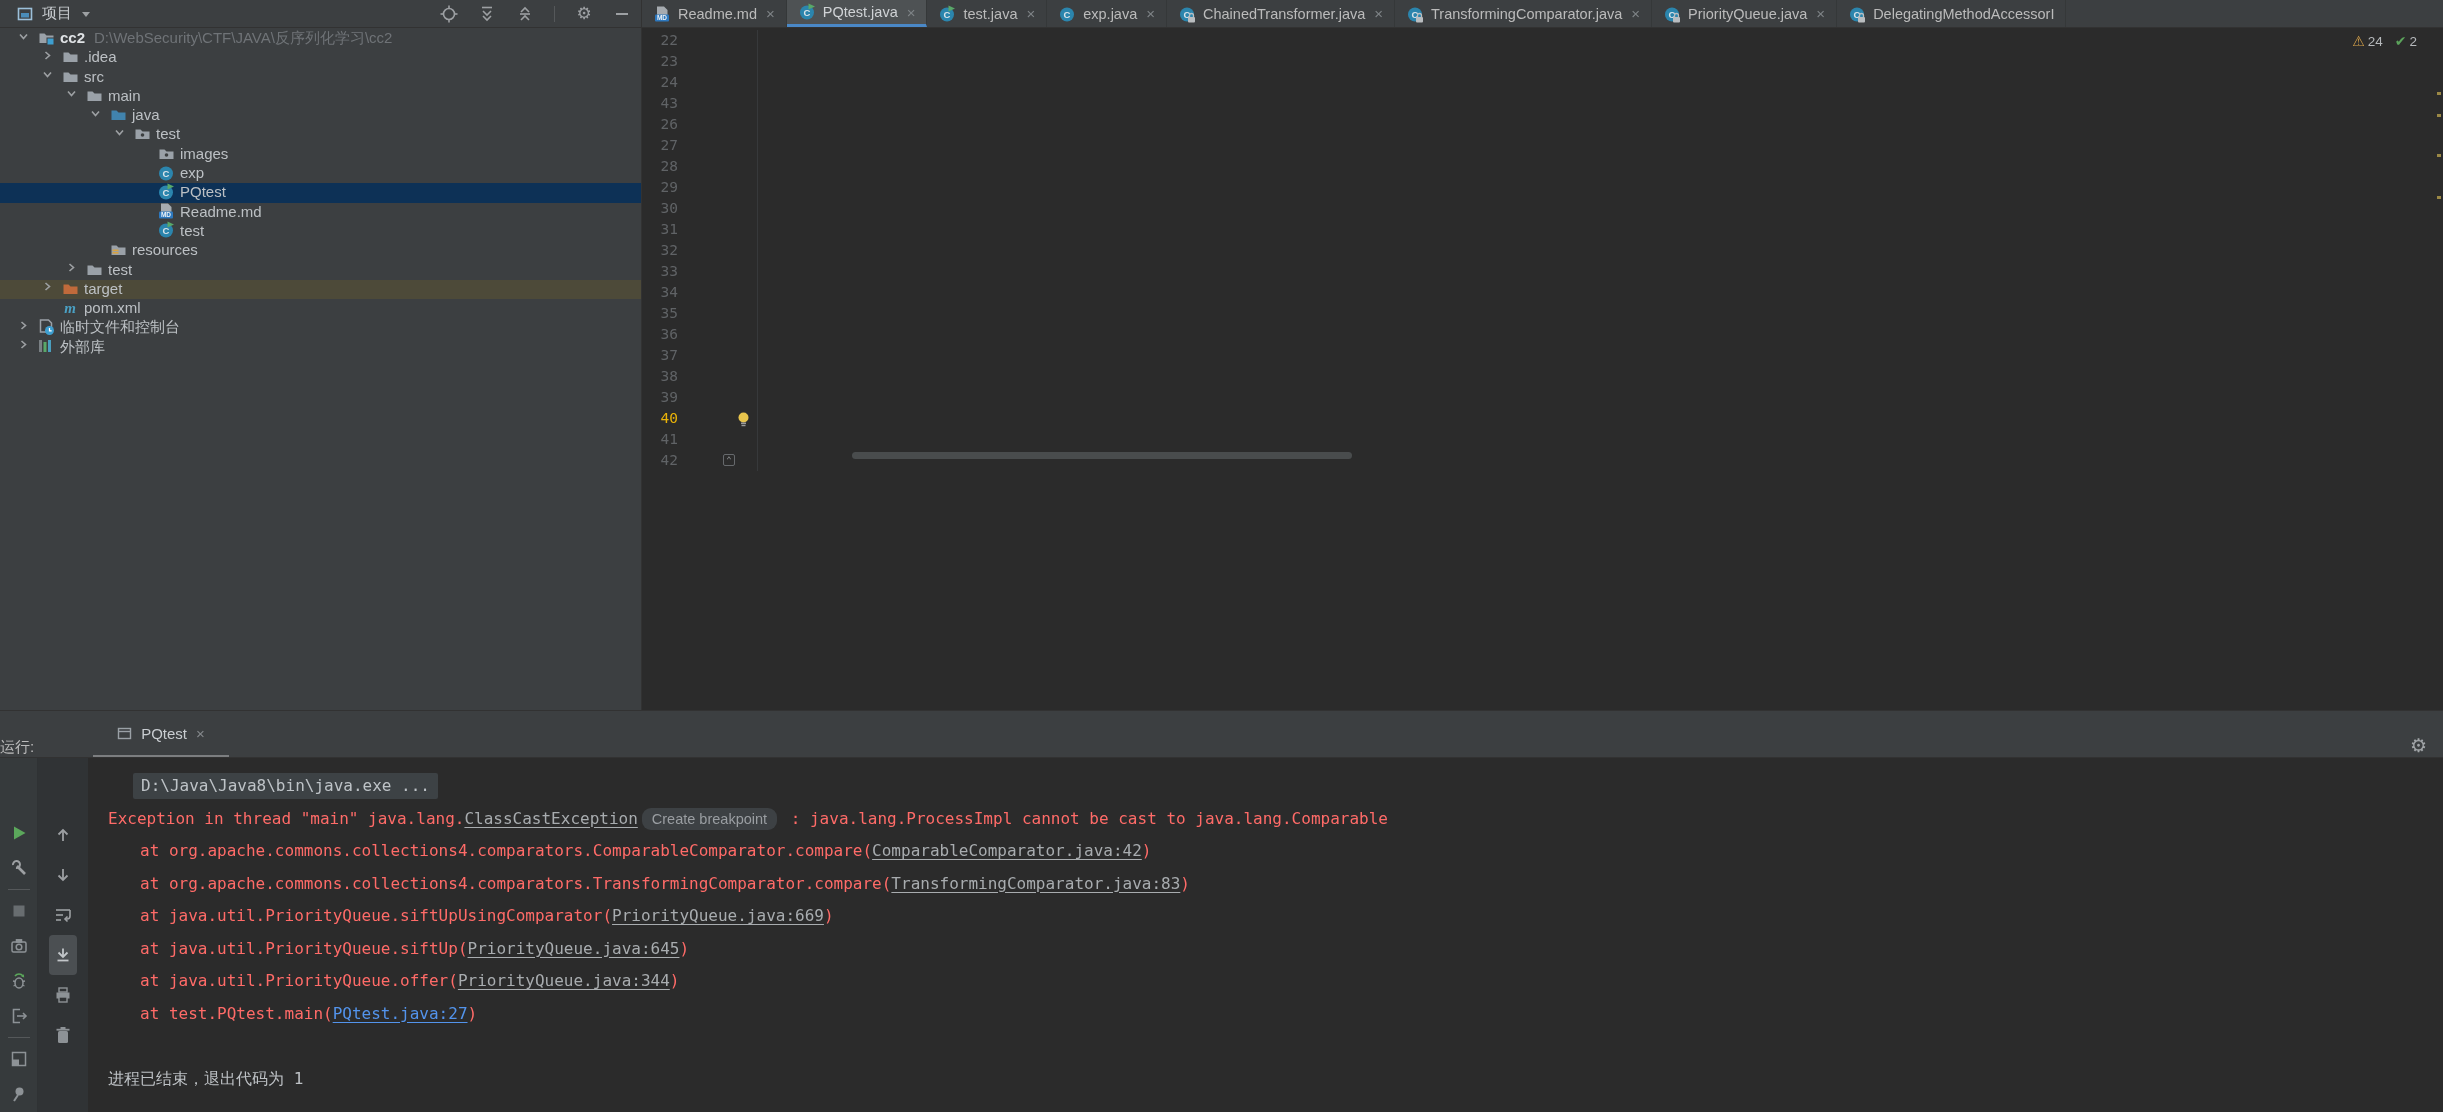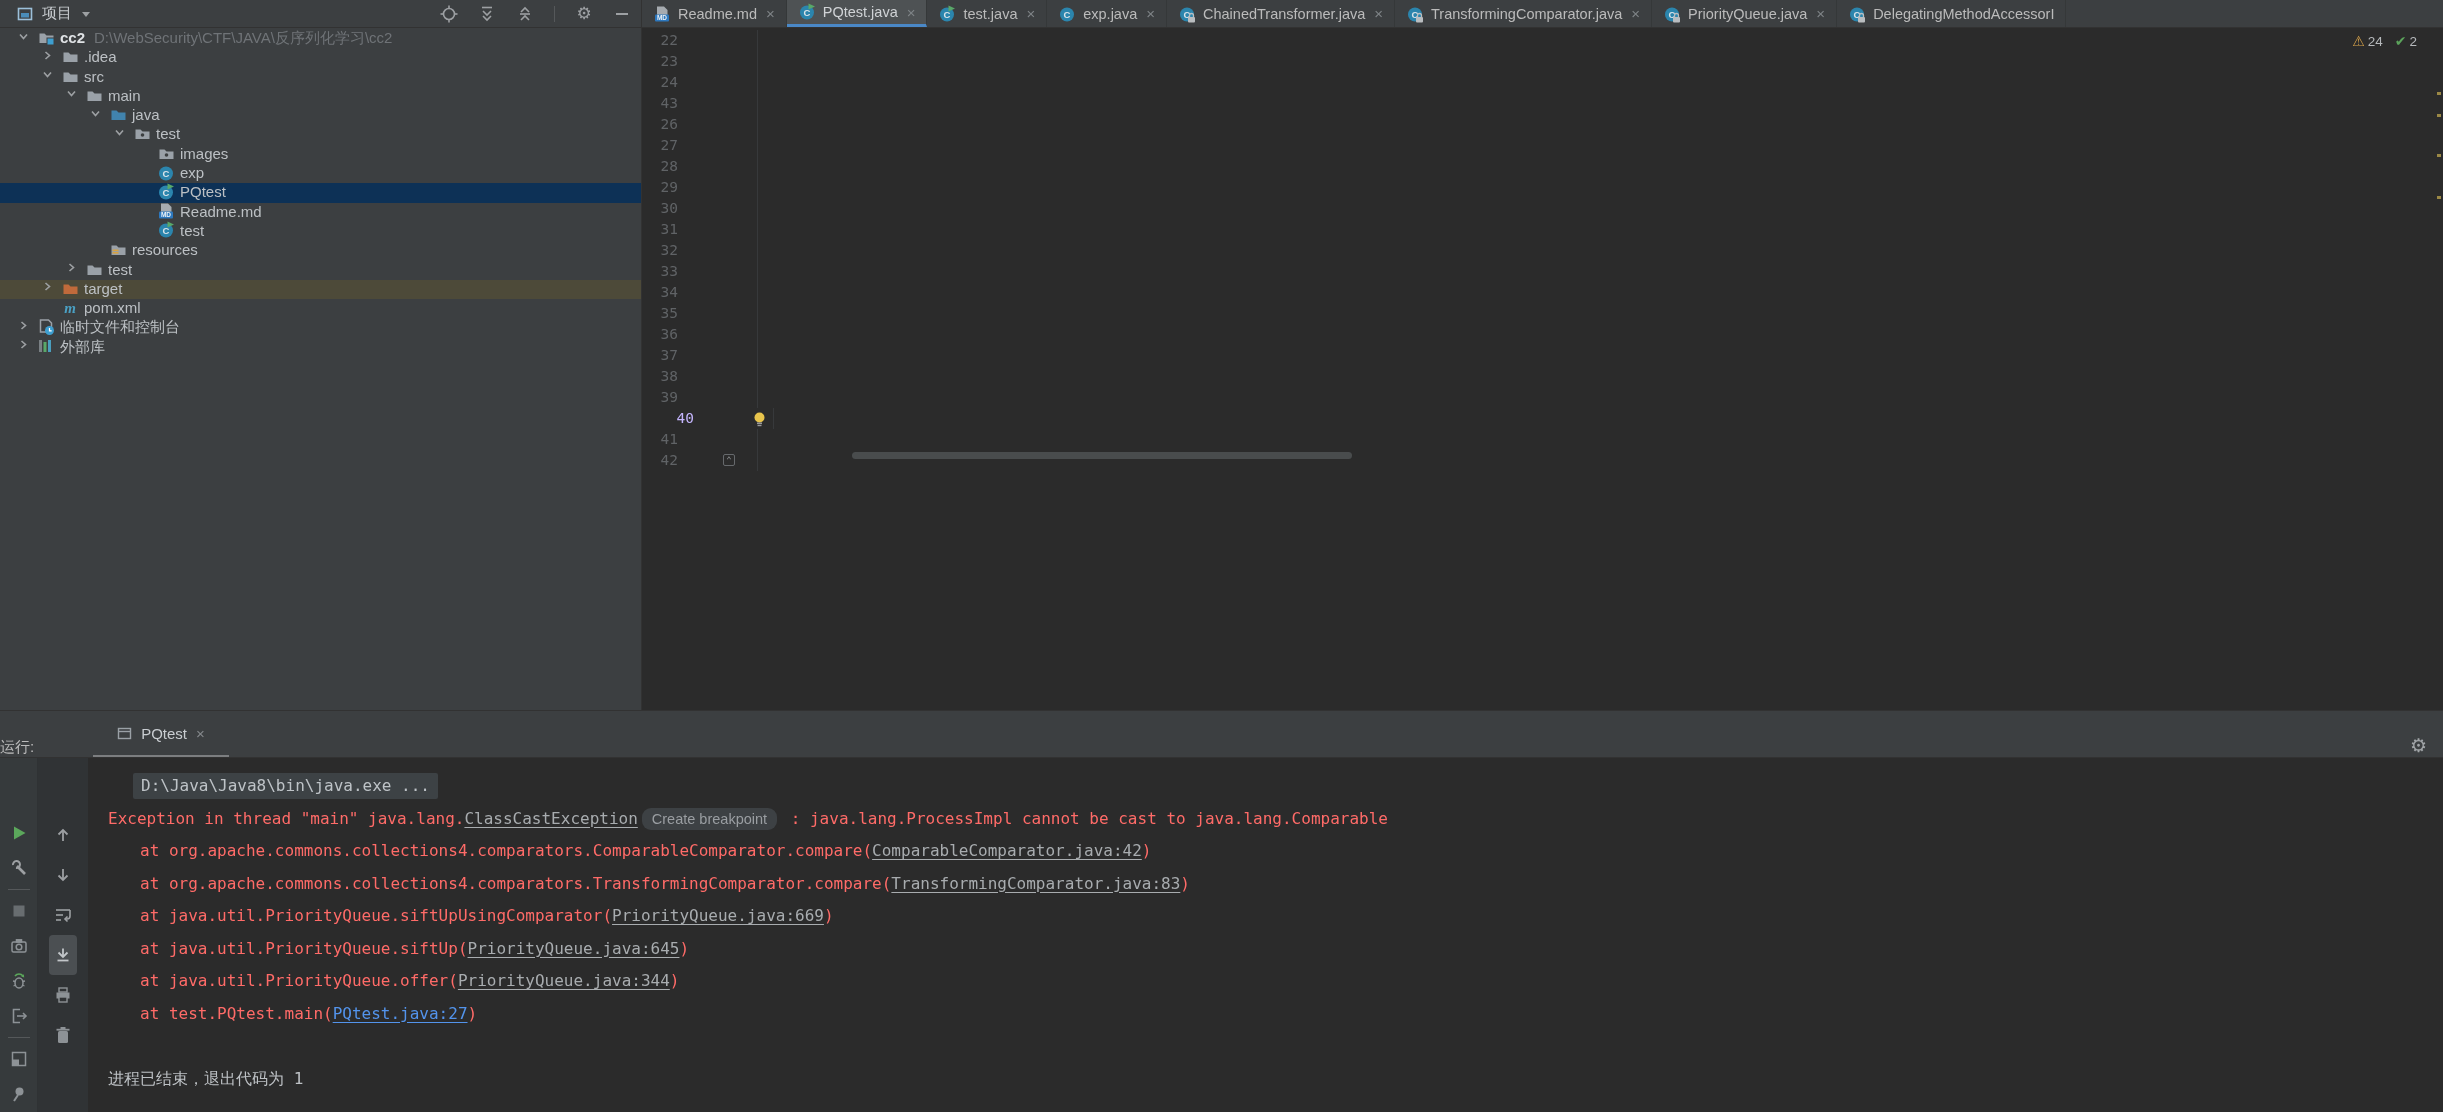--- a/index.html
+++ b/index.html
@@ -31,21 +31,21 @@
   .trow .ticon{ width:18px; height:17px; margin:0 5px 0 7px; flex:none; display:flex; align-items:center; justify-content:center;}
   .trow.selected{ background:#0d3156; }
   .trow.marked{ background:#4d4a39; }
   .trow .bold{ font-weight:bold; color:#dfe2e5; }
   .trow .path{ color:#6f7377; margin-left:9px; }
   
   .editor{ flex:1; background:#2b2b2b; position:relative; padding-top:2px;
            font-family:"DejaVu Sans Mono","Liberation Mono",monospace; font-size:15px; }
   .cl{ display:flex; height:21px; line-height:21px; white-space:pre; }
   .ln{ width:46px; flex:none; text-align:right; padding-right:10px; color:#606366; font-size:14.5px; }
-  .ln.on{ color:#c4b5fd;margin-left:16px; }
+  .ln.on{ color:#eab308; }
   .gslot{ width:70px; flex:none; position:relative; border-right:1px solid #37393b; }
   .bulb{ position:absolute; right:6px; top:3px; }
   .foldbox{ position:absolute; right:22px; top:4px; width:12px; height:12px; border:1px solid #66696c;
             border-radius:2px; color:#9da0a3; font-size:9px; line-height:10px; text-align:center; }
   .inspect{ position:absolute; top:5px; right:26px; display:flex; align-items:center; gap:12px;
             font-family:"Liberation Sans",sans-serif; font-size:13.5px; color:#b6b9bc;text-align:center; }
   .inspect .w{ color:#dba54a; font-size:14px; margin-right:3px;}
   .inspect .g{ color:#5ba35b; font-size:14px; margin-right:3px;}
   .hscroll{ position:absolute; top:424px; left:210px; width:500px; height:7px; background:#63676a;
             opacity:.55; border-radius:4px; }

